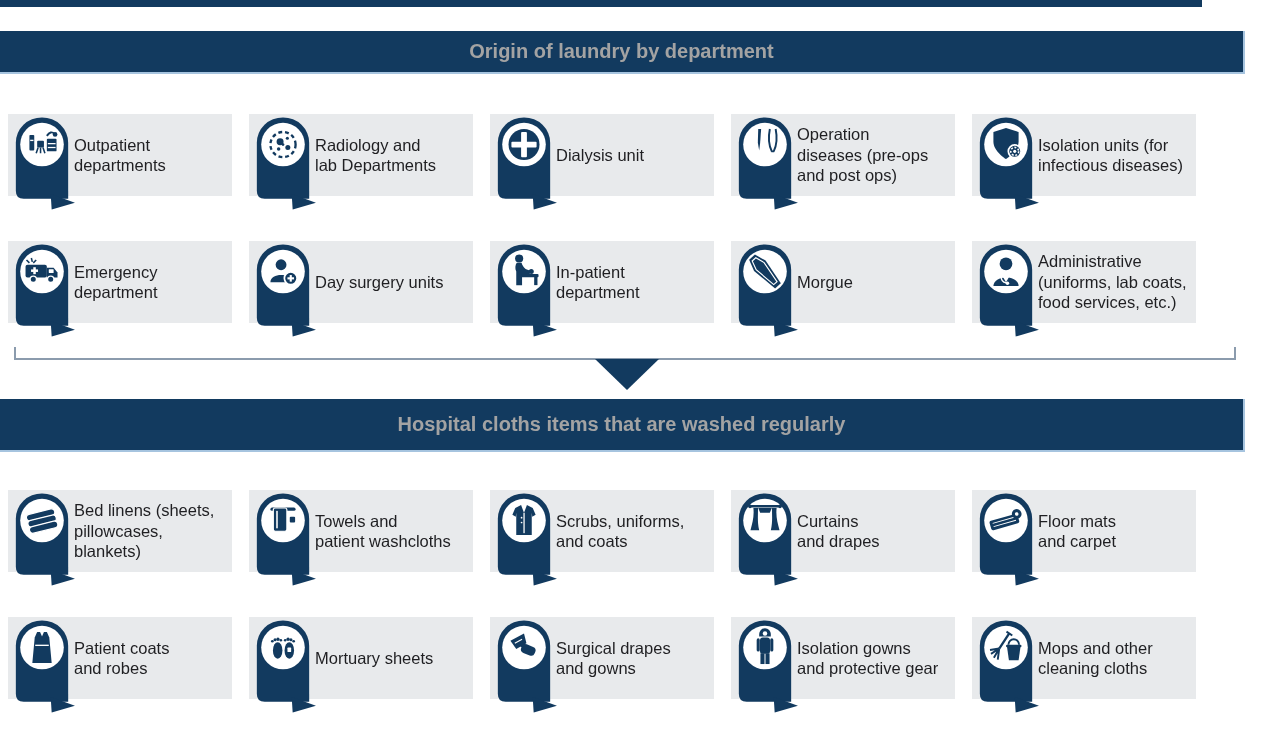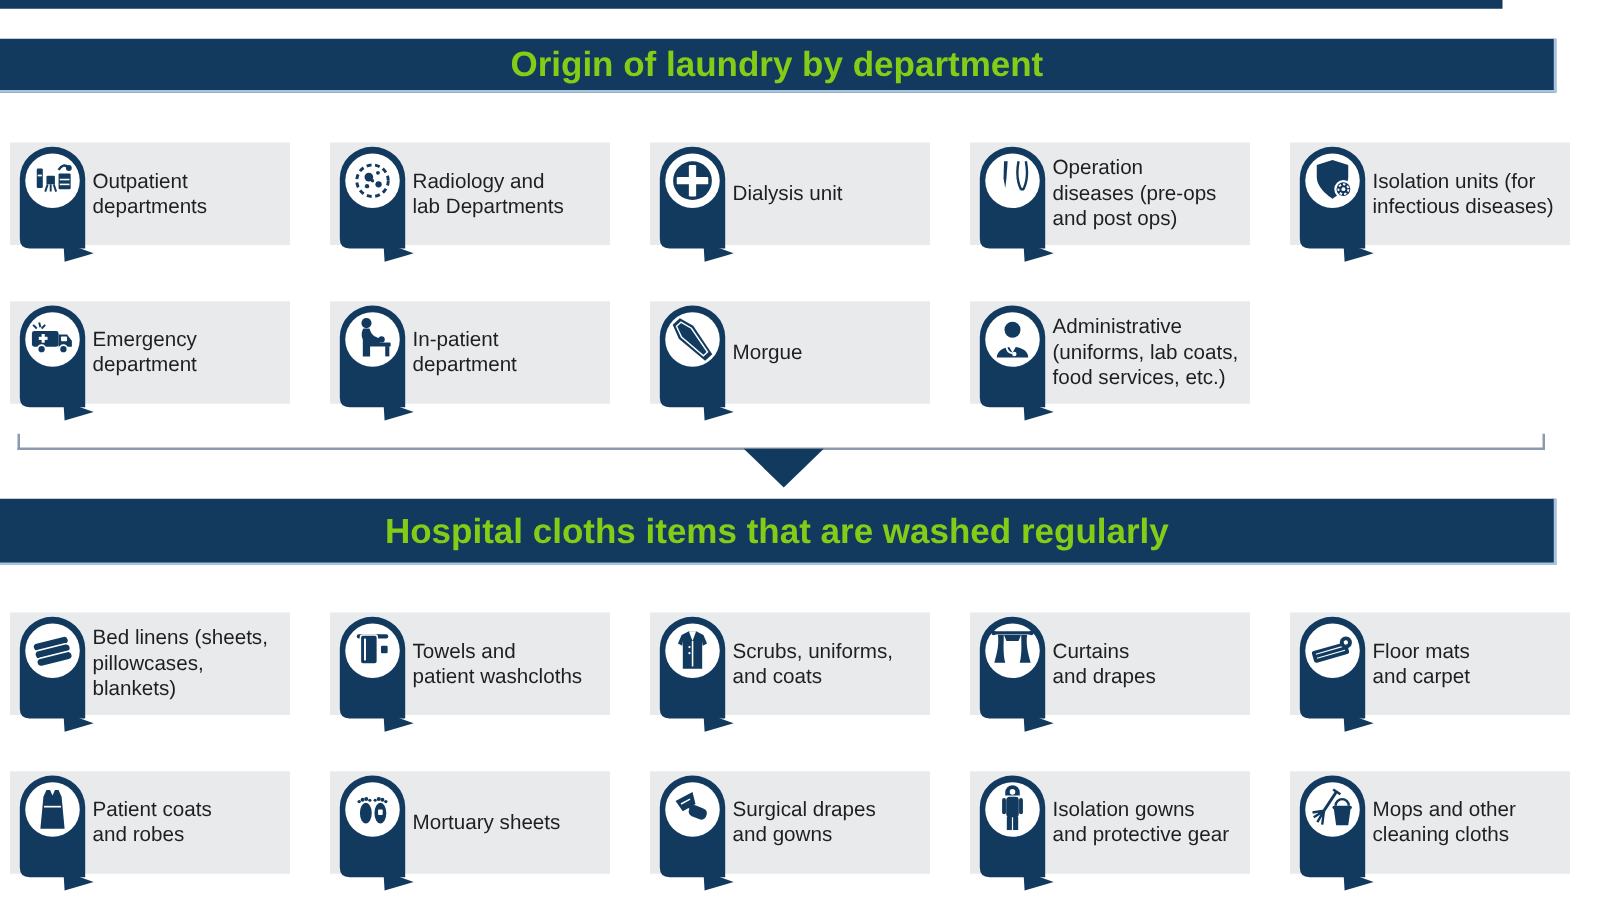--- a/index.html
+++ b/index.html
@@ -1,24 +1,24 @@
 <!DOCTYPE html>
 <html><head>
 <meta charset="utf-8">
 <style>
   html,body{margin:0;padding:0;background:#fff;}
   .canvas{position:relative;width:1280px;height:738px;background:#fff;overflow:hidden;
           font-family:"Liberation Sans",sans-serif;}
   .top-stripe{position:absolute;left:0;top:0;width:1202px;height:7px;background:var(--navy);}
-  .bar{position:absolute;left:0;width:1243px;background:var(--navy);color:#84cc16;
-       display:flex;align-items:center;justify-content:center;font-weight:bold;font-size:28px;
+  .bar{position:absolute;left:0;width:1243px;background:var(--navy);color:#a3a3a3;
+       display:flex;align-items:center;justify-content:center;font-weight:bold;font-size:20px;
        border-right:2px solid var(--lightblue);border-bottom:2px solid var(--lightblue);}
   .bar-1{top:31px;height:41px;}
   .bar-2{top:399px;height:51px;}
-  .row{position:absolute;left:8px;display:flex;gap:32px;justify-content:space-between;}
+  .row{position:absolute;left:8px;display:flex;gap:17px;justify-content:space-between;}
   #row-0-0{top:114px;} #row-0-1{top:241px;} #row-1-0{top:490px;} #row-1-1{top:617px;}
   .card{position:relative;width:224px;height:82px;background:var(--cardbg);flex:0 0 auto;}
   .icon-wrap{position:absolute;left:3px;top:2px;width:62px;height:92px;}
   .icon-wrap svg{overflow:visible;display:block;width:62px;height:92px;}
   .label{position:absolute;left:66px;top:0;bottom:0;right:2px;display:flex;align-items:center;
          font-size:16.5px;line-height:1.24;color:var(--text);white-space:pre-line;}
   .bracket{position:absolute;top:347px;left:14px;width:1218px;height:11px;
            border-left:2px solid var(--line);border-right:2px solid var(--line);
            border-bottom:2px solid var(--line);}
   .arrow-down{position:absolute;top:359px;left:595px;width:0;height:0;
@@ -162,20 +162,39 @@
   </div>
       <div class="card">
     <div class="icon-wrap">
           <svg viewBox="0 0 64 94" width="62" height="92" xmlns="http://www.w3.org/2000/svg">
     <g fill="#123a5f">
       <path d="M5 27 A27 26 0 0 1 59 27 L59 85 L13 85 Q5 85 5 77 Z"></path>
       <path d="M41 80 L66 89 L42 96 Z"></path>
     </g>
     <circle cx="32" cy="29" r="22.5" fill="#ffffff"></circle>
     <g fill="#123a5f" transform="translate(0,-1)">
+              <circle cx="30" cy="23" r="5.6"></circle>
+              <path d="M19 41 C19 31 41 31 41 41 Z"></path>
+              <circle cx="40" cy="37" r="6.6" stroke="#ffffff" stroke-width="1.8"></circle>
+              <rect x="38.9" y="33.6" width="2.2" height="6.8" fill="#ffffff"></rect>
+              <rect x="36.6" y="35.9" width="6.8" height="2.2" fill="#ffffff"></rect>
+            </g>
+  </svg>
+        </div>
+    <div class="label">Day surgery units</div>
+  </div>
+      <div class="card">
+    <div class="icon-wrap">
+          <svg viewBox="0 0 64 94" width="62" height="92" xmlns="http://www.w3.org/2000/svg">
+    <g fill="#123a5f">
+      <path d="M5 27 A27 26 0 0 1 59 27 L59 85 L13 85 Q5 85 5 77 Z"></path>
+      <path d="M41 80 L66 89 L42 96 Z"></path>
+    </g>
+    <circle cx="32" cy="29" r="22.5" fill="#ffffff"></circle>
+    <g fill="#123a5f" transform="translate(0,-1)">
               <circle cx="27" cy="16.5" r="4.2"></circle>
               <path d="M24.5 21 L29.5 21 C31 26 33.5 28 38 29 L38 33 L30 33 L30 44 L24 44 L24 30 C22.5 27 23 23 24.5 21 Z"></path>
               <rect x="29" y="32.5" width="18" height="3.4" rx="1"></rect>
               <rect x="42.5" y="35.5" width="3.4" height="8.5"></rect>
               <circle cx="39.5" cy="30" r="2.6"></circle>
             </g>
   </svg>
         </div>
     <div class="label">In-patient
 department</div>

